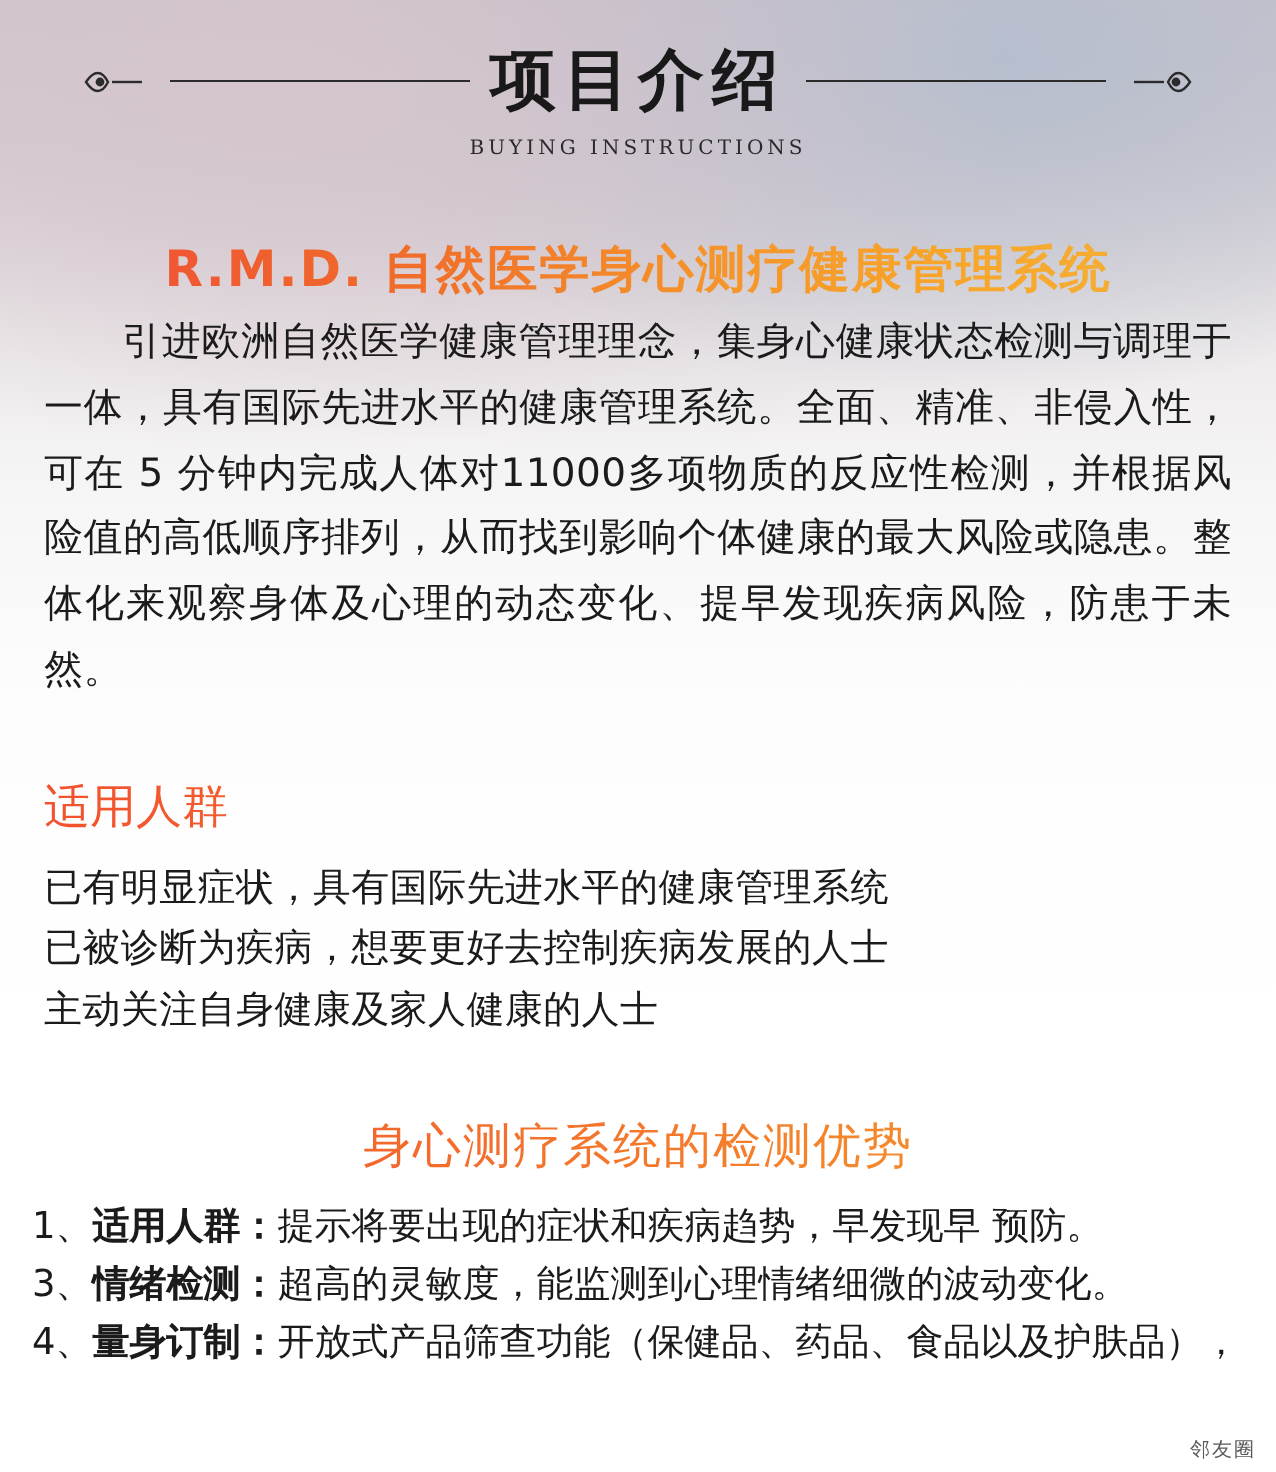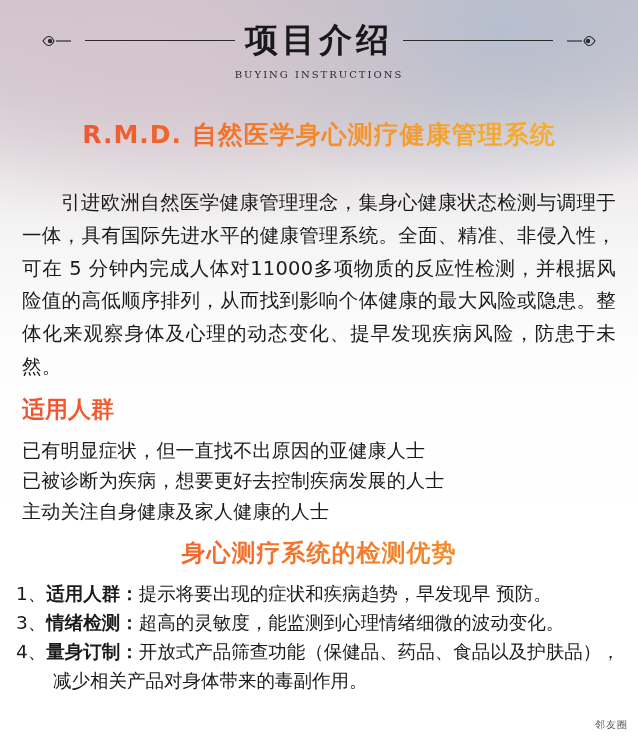--- a/index.html
+++ b/index.html
@@ -79,34 +79,34 @@
     background: linear-gradient(90deg, #f0483a 0%, #f06a2a 30%, #f5932a 55%, #f7a62a 75%, #f2b43a 100%);
     -webkit-background-clip: text;
     background-clip: text;
     color: transparent;
     -webkit-text-fill-color: transparent;
     padding: 0 8px;
   }
 
   
   .intro {
-    margin: 36px 22px 0 22px;
+    margin: 4px 22px 0 22px;
     font-size: 19.5px;
     line-height: 1.68;
     color: #1b1b1b;
     text-align: justify;
     text-indent: 2em;
     letter-spacing: 0.2px;
   }
 
   
   .section-title {
-    margin: 10px 0 10px 22px;
+    margin: 36px 0 10px 22px;
     font-size: 23px;
-    font-weight: bold;
+    font-weight: normal;
     background: linear-gradient(90deg, #f2512f 0%, #f4802b 60%, #f5a32c 100%);
     -webkit-background-clip: text;
     background-clip: text;
     color: transparent;
     -webkit-text-fill-color: transparent;
   }
   .section-title.centered {
     text-align: center;
     margin-left: 0;
     font-size: 24px;
@@ -181,33 +181,32 @@
     </div>
     <div class="sub-title">BUYING INSTRUCTIONS</div>
   </div>
 
   <div class="headline">R.M.D. 自然医学身心测疗健康管理系统</div>
 
   <p class="intro">引进欧洲自然医学健康管理理念，集身心健康状态检测与调理于一体，具有国际先进水平的健康管理系统。全面、精准、非侵入性，可在 5 分钟内完成人体对11000多项物质的反应性检测，并根据风险值的高低顺序排列，从而找到影响个体健康的最大风险或隐患。整体化来观察身体及心理的动态变化、提早发现疾病风险，防患于未然。</p>
 
   <div class="section-title">适用人群</div>
   <div class="plain-list">
-    <div class="row">已有明显症状，但一直找不出原因的亚健康人士</div>
+    <div class="row">已有明显症状，具有国际先进水平的健康管理系统</div>
     <div class="row">已被诊断为疾病，想要更好去控制疾病发展的人士</div>
     <div class="row">主动关注自身健康及家人健康的人士</div>
   </div>
 
   <div class="section-title centered">身心测疗系统的检测优势</div>
   <div class="num-list">
     <div class="item">
       <span>1、</span><span class="lead">适用人群：</span><span>提示将要出现的症状和疾病趋势，早发现早  预防。</span>
     </div>
     <div class="item">
       <span>3、</span><span class="lead">情绪检测：</span><span>超高的灵敏度，能监测到心理情绪细微的波动变化。</span>
     </div>
     <div class="item">
       <span>4、</span><span class="lead">量身订制：</span><span>开放式产品筛查功能（保健品、药品、食品以及护肤品），</span>
     </div>
   </div>
-  <div class="tail-note">减少相关产品对身体带来的毒副作用。</div>
 
   <div class="watermark">邻友圈</div>
 </div>
 
 </body></html>

